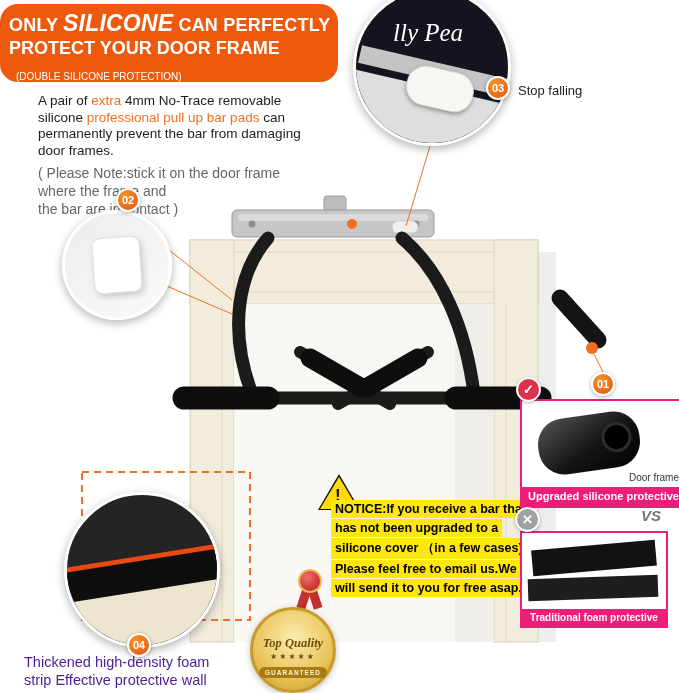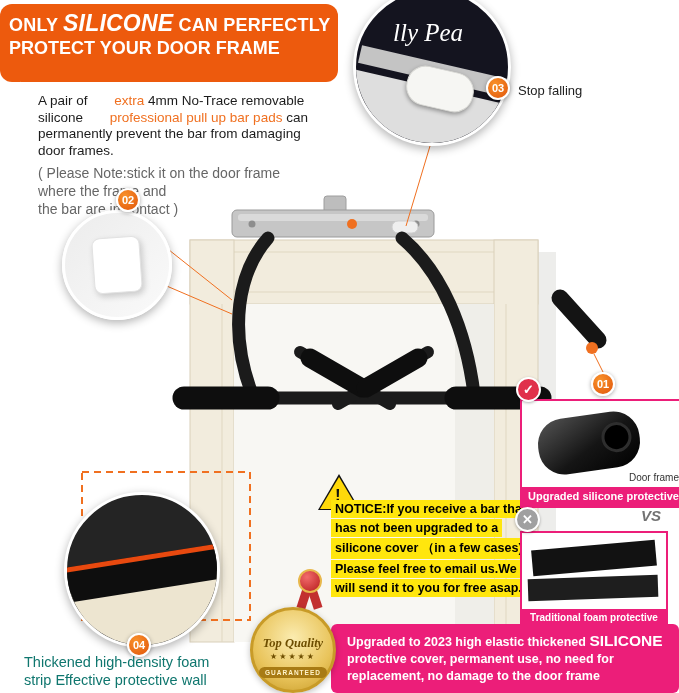--- a/index.html
+++ b/index.html
@@ -2,29 +2,29 @@
 <html style="--banner-orange: #ED5A0D; --accent-orange: #F07020; --magenta: #EC1E79; --highlight-yellow: #FFE60D; --gold: #D9A930; --badge-red: #E0314B; --gray-icon: #A0A0A0;"><head>
 <meta charset="utf-8">
 <style>
   html,body{margin:0;padding:0;background:#fff;}
   .canvas{position:relative;width:679px;height:693px;background:#fff;overflow:hidden;
           font-family:"Liberation Sans",sans-serif;}
   .scene{position:absolute;left:0;top:0;}
 
   
   .banner{position:absolute;left:0;top:4px;width:338px;height:78px;background:var(--banner-orange);
-          border-radius:12px;color:#fff;padding:6px 0 0 9px;box-sizing:border-box;z-index:5;}
+          border-radius:18px;color:#fff;padding:6px 0 0 9px;box-sizing:border-box;z-index:5;}
   .banner .b1{font-size:18px;font-weight:bold;letter-spacing:.2px;}
   .banner .b1 .em{font-size:23px;font-style:italic;}
   .banner .b2{font-size:18px;font-weight:bold;margin-top:1px;}
-  .banner .b3{font-size:15px;margin-top:20px;padding-left:7px;font-family:Liberation Serif, serif;}
+  .banner .b3{font-size:10px;margin-top:12px;padding-left:7px;}
 
   
   .desc{position:absolute;left:38px;top:93px;width:282px;font-size:13.5px;line-height:1.24;color:#1c1c1c;z-index:5;}
-  .desc .orange{color:var(--accent-orange);margin-left:23px;}
+  .desc .orange{color:var(--accent-orange);}
   .desc .note{margin-top:4px;font-size:14px;color:#666;line-height:1.3;}
   .desc .note span{display:block;}
 
   
   .inset{position:absolute;border-radius:50%;overflow:hidden;border:3px solid #fff;
          box-shadow:0 3px 10px rgba(0,0,0,.3);z-index:6;}
   .inset03{left:353px;top:-12px;width:152px;height:152px;background:#14141f;}
   .i3-brand{position:absolute;left:14px;top:28px;color:#fff;font-family:"Liberation Serif",serif;
             font-style:italic;font-size:25px;margin-left:23px;}
   .i3-arm{position:absolute;left:2px;top:72px;width:160px;height:18px;background:#C4C4C4;transform:rotate(13deg);}
@@ -40,21 +40,21 @@
             border-top:5px solid #E8490F;transform:rotate(-9deg);}
 
   
   .badge{position:absolute;width:24px;height:24px;border-radius:50%;
          background:radial-gradient(circle at 35% 30%,#F9922B,#E0540A);border:2px solid #fff;
          box-shadow:0 1px 4px rgba(0,0,0,.35);color:#fff;font-size:11px;font-weight:bold;
          display:flex;align-items:center;justify-content:center;box-sizing:border-box;z-index:8;}
   .badge01{left:591px;top:372px;} .badge02{left:116px;top:188px;}
   .badge03{left:486px;top:76px;}  .badge04{left:127px;top:633px;}
   .stop-falling{position:absolute;left:518px;top:83px;font-size:13px;color:#222;z-index:8;}
-  .c04caption{position:absolute;left:24px;top:654px;font-size:14.5px;color:#0f766e;line-height:1.22;z-index:8;}
+  .c04caption{position:absolute;left:24px;top:654px;font-size:14.5px;color:#4c1d95;line-height:1.22;z-index:8;}
   .c04caption span{display:block;}
 
   
   .warn{position:absolute;left:320px;top:476px;width:44px;height:38px;z-index:7;}
   .warn-tri-b{position:absolute;left:-2px;top:-2px;width:0;height:0;border-left:21px solid transparent;
               border-right:21px solid transparent;border-bottom:36px solid #111;}
   .warn-tri{position:absolute;left:0;top:1px;width:0;height:0;border-left:19px solid transparent;
             border-right:19px solid transparent;border-bottom:32px solid #FFD90A;}
   .warn-mark{position:absolute;left:15px;top:10px;font-weight:bold;font-size:17px;color:#111;}
   .notice{position:absolute;left:331px;top:500px;width:200px;z-index:7;}
@@ -227,17 +227,14 @@
     <span class="medal-tail l"></span>
     <span class="medal-tail r"></span>
     <span class="medal-circle"></span>
   </div>
   <div class="seal">
     <div class="seal-title">Top Quality</div>
     <div class="seal-stars">★★★★★</div>
     <div class="seal-band">GUARANTEED</div>
   </div>
 
-  <div class="bottom-banner">
-    <span>Upgraded to 2023 high elastic thickened </span><span class="em">SILICONE</span><span> protective cover, permanent use, no need for replacement,  no damage to the door frame</span>
-  </div>
 
 </div>
 
 </body></html>

